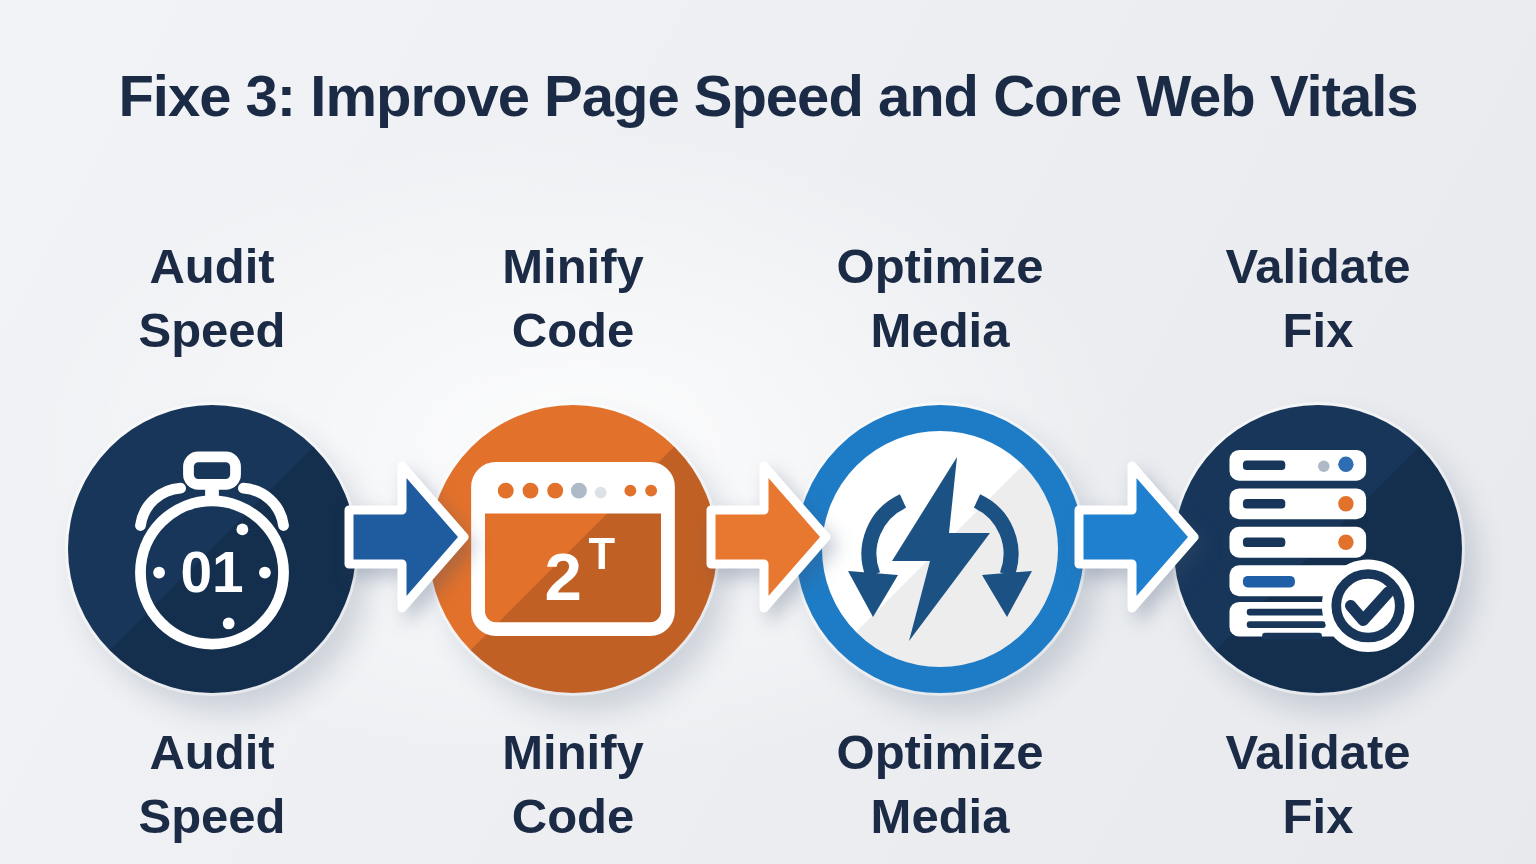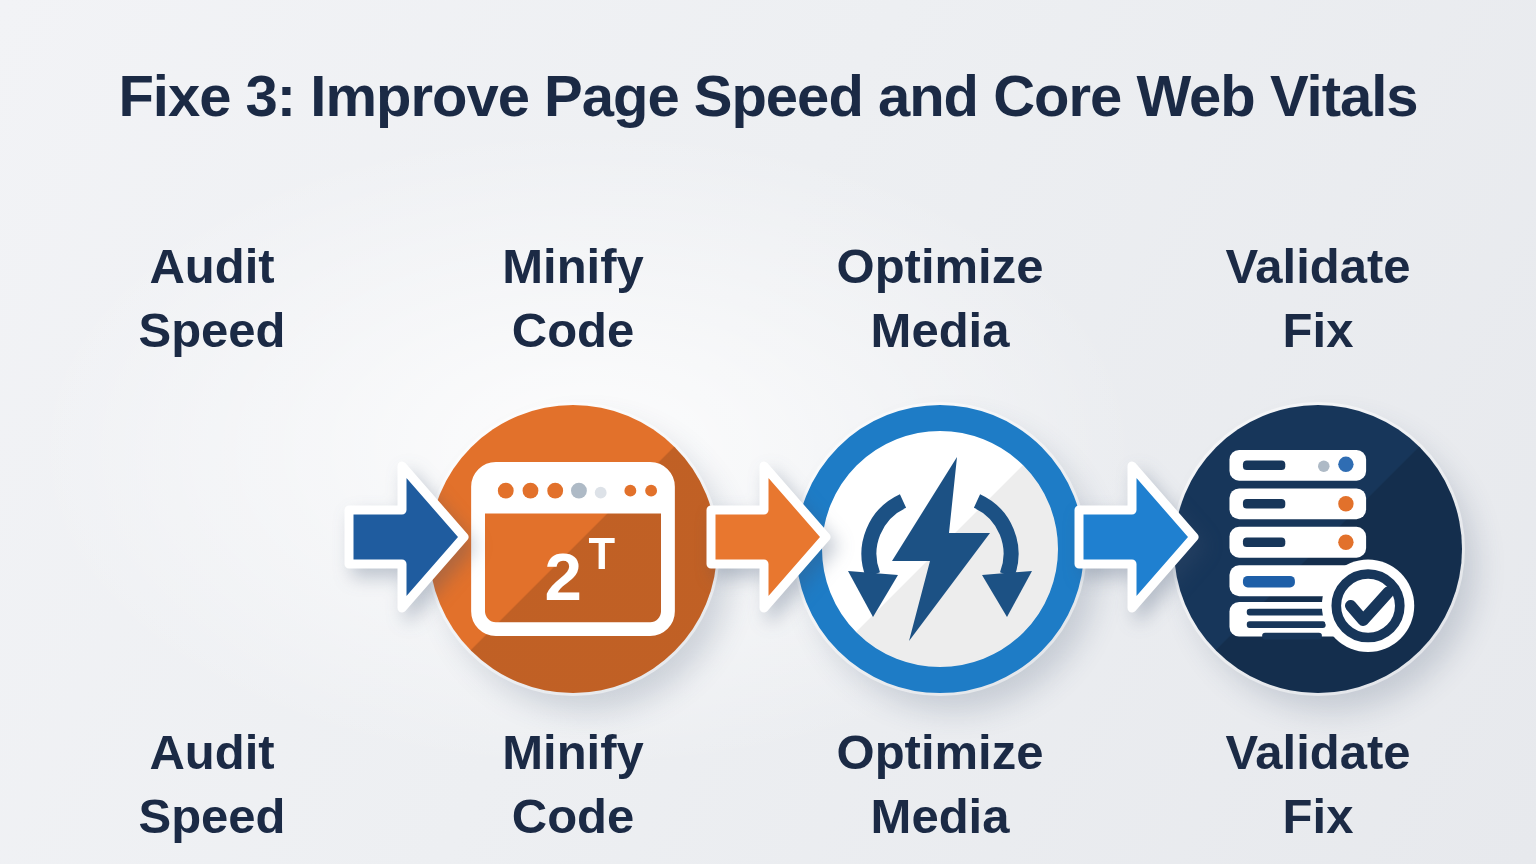--- a/index.html
+++ b/index.html
@@ -60,20 +60,36 @@
 <body>
 
 <div class="canvas">
 
   <div class="title">Fixe 3: Improve Page Speed and Core Web Vitals</div>
 
   <div class="step" style="left:32px">
     <div class="step-label label-top">
       <span>Audit</span><br>
       <span>Speed</span>
+    </div>
+    <div class="circle navy">
+      <div class="icon-wrap">
+        <svg width="196" height="210" viewBox="0 0 200 212">
+          <rect class="white-stroke" x="76" y="12" width="48" height="28" rx="10" stroke-width="11"></rect>
+          <rect class="white-fill" x="93" y="38" width="14" height="22"></rect>
+          <path class="white-stroke" d="M27,82 A44,44 0 0 1 68,44" stroke-width="11" stroke-linecap="round"></path>
+          <path class="white-stroke" d="M173,82 A44,44 0 0 0 132,44" stroke-width="11" stroke-linecap="round"></path>
+          <circle class="white-stroke" cx="100" cy="130" r="73" stroke-width="11"></circle>
+          <circle class="white-fill" cx="46" cy="130" r="6"></circle>
+          <circle class="white-fill" cx="154" cy="130" r="6"></circle>
+          <circle class="white-fill" cx="131" cy="86" r="6"></circle>
+          <circle class="white-fill" cx="117" cy="182" r="6"></circle>
+          <text x="100" y="150" font-size="58" text-anchor="middle" fill="#fff">01</text>
+        </svg>
+      </div>
     </div>
     <div class="step-label label-bottom">
       <span>Audit</span><br>
       <span>Speed</span>
     </div>
   </div>
 
   <div class="step" style="left:393px">
     <div class="step-label label-top">
       <span>Minify</span><br>

